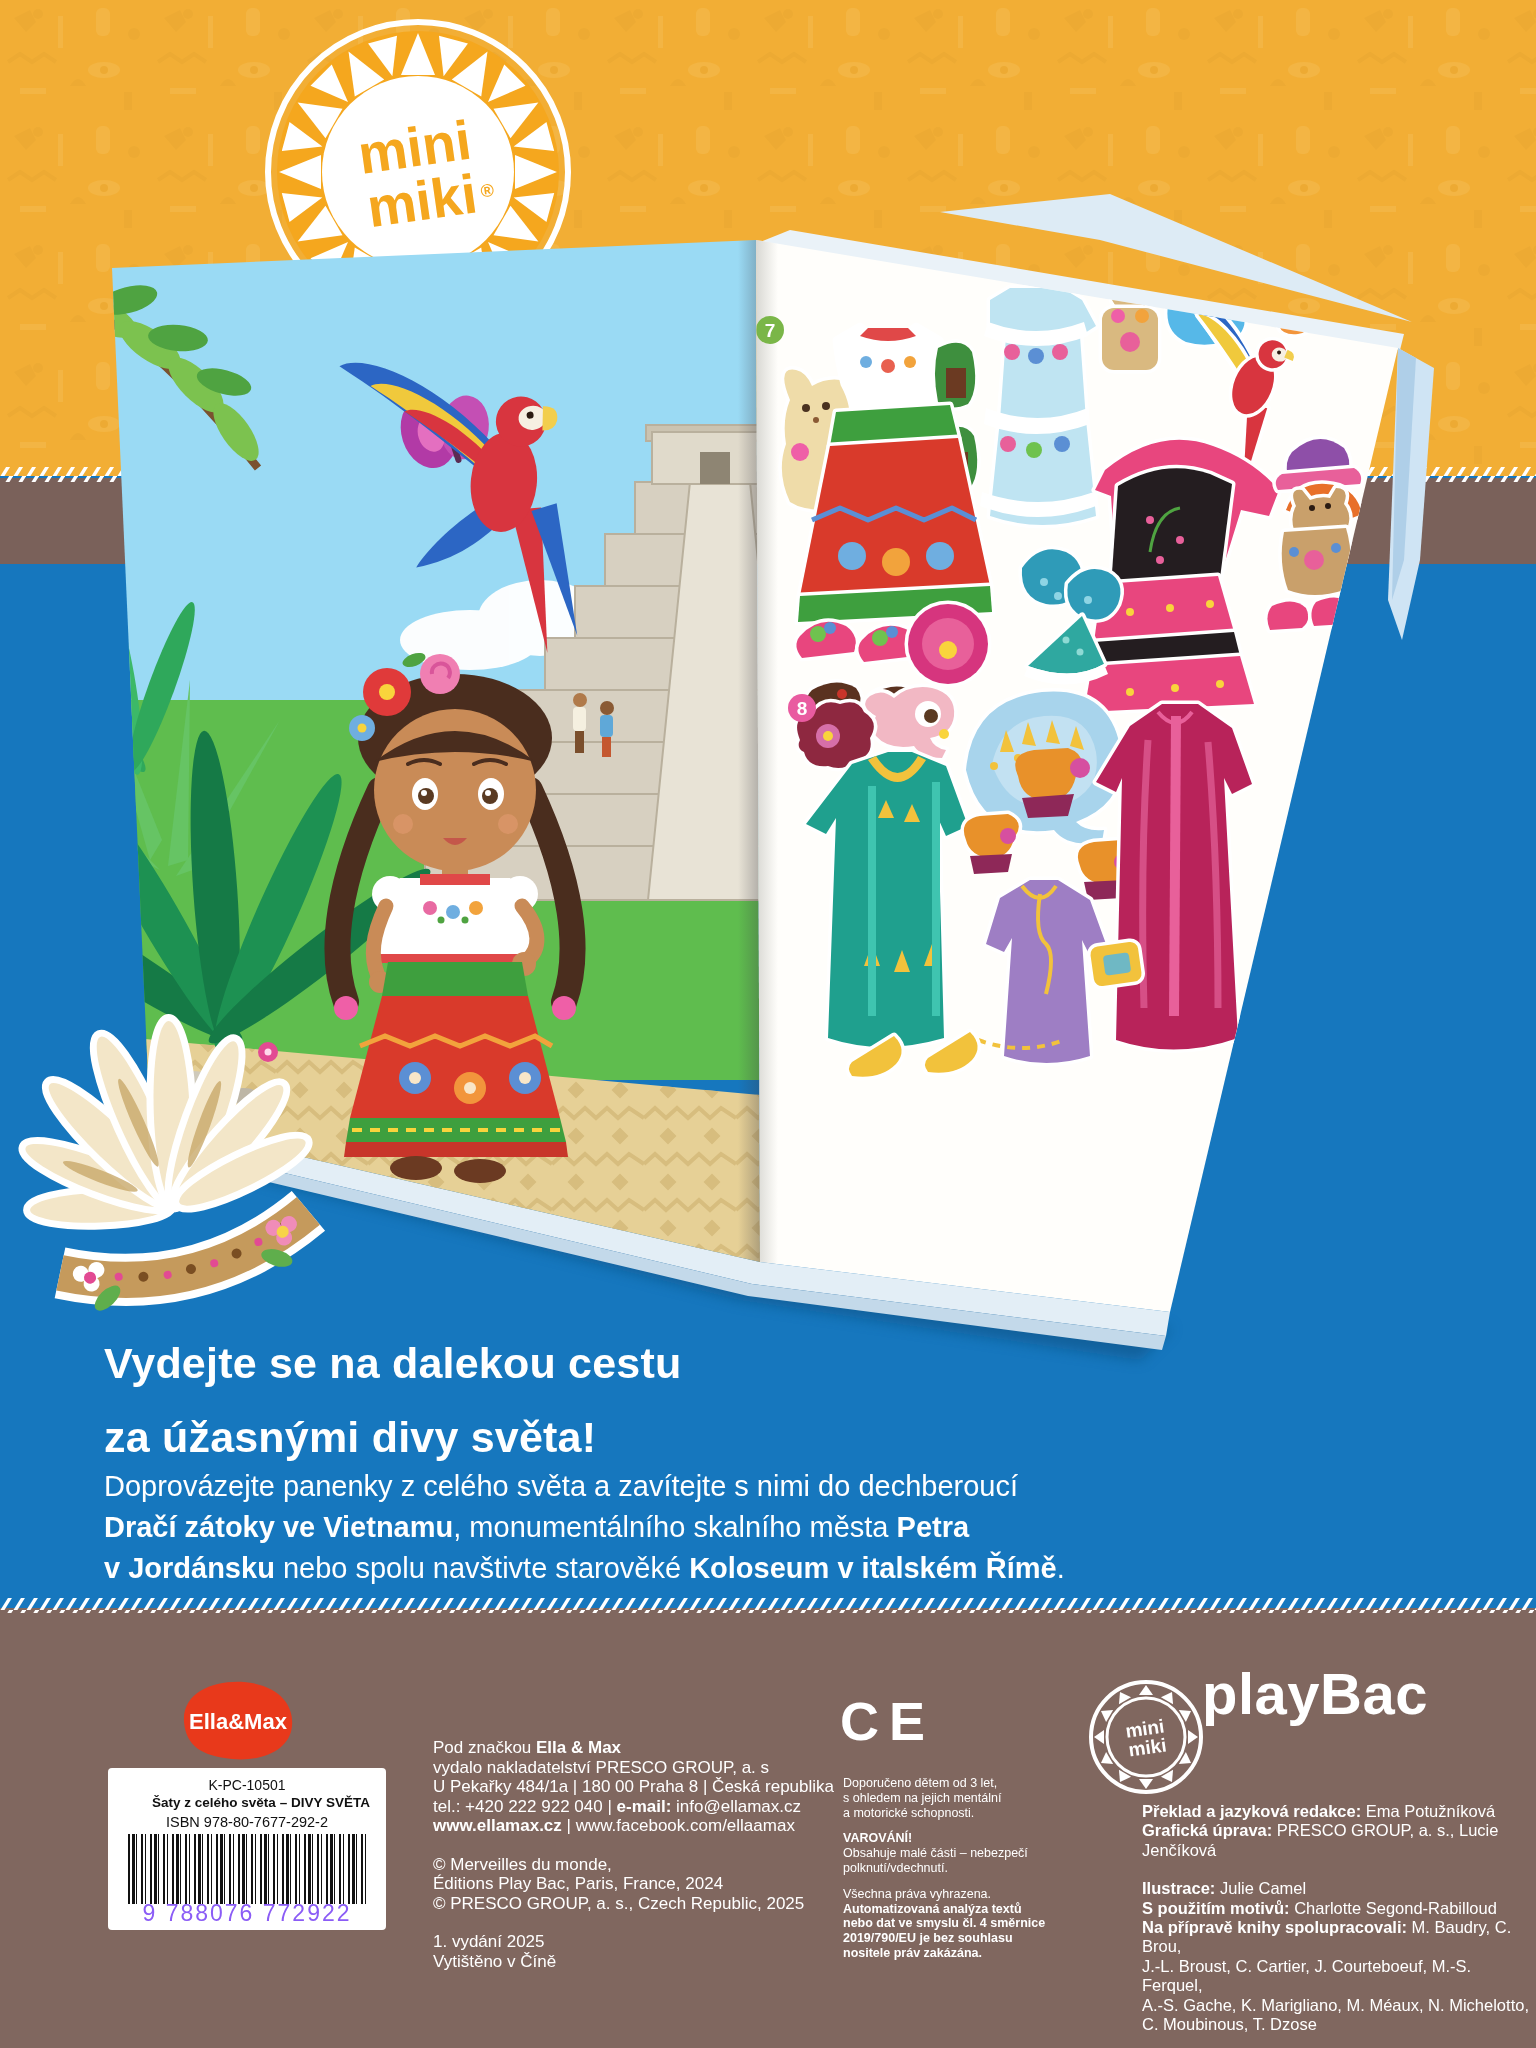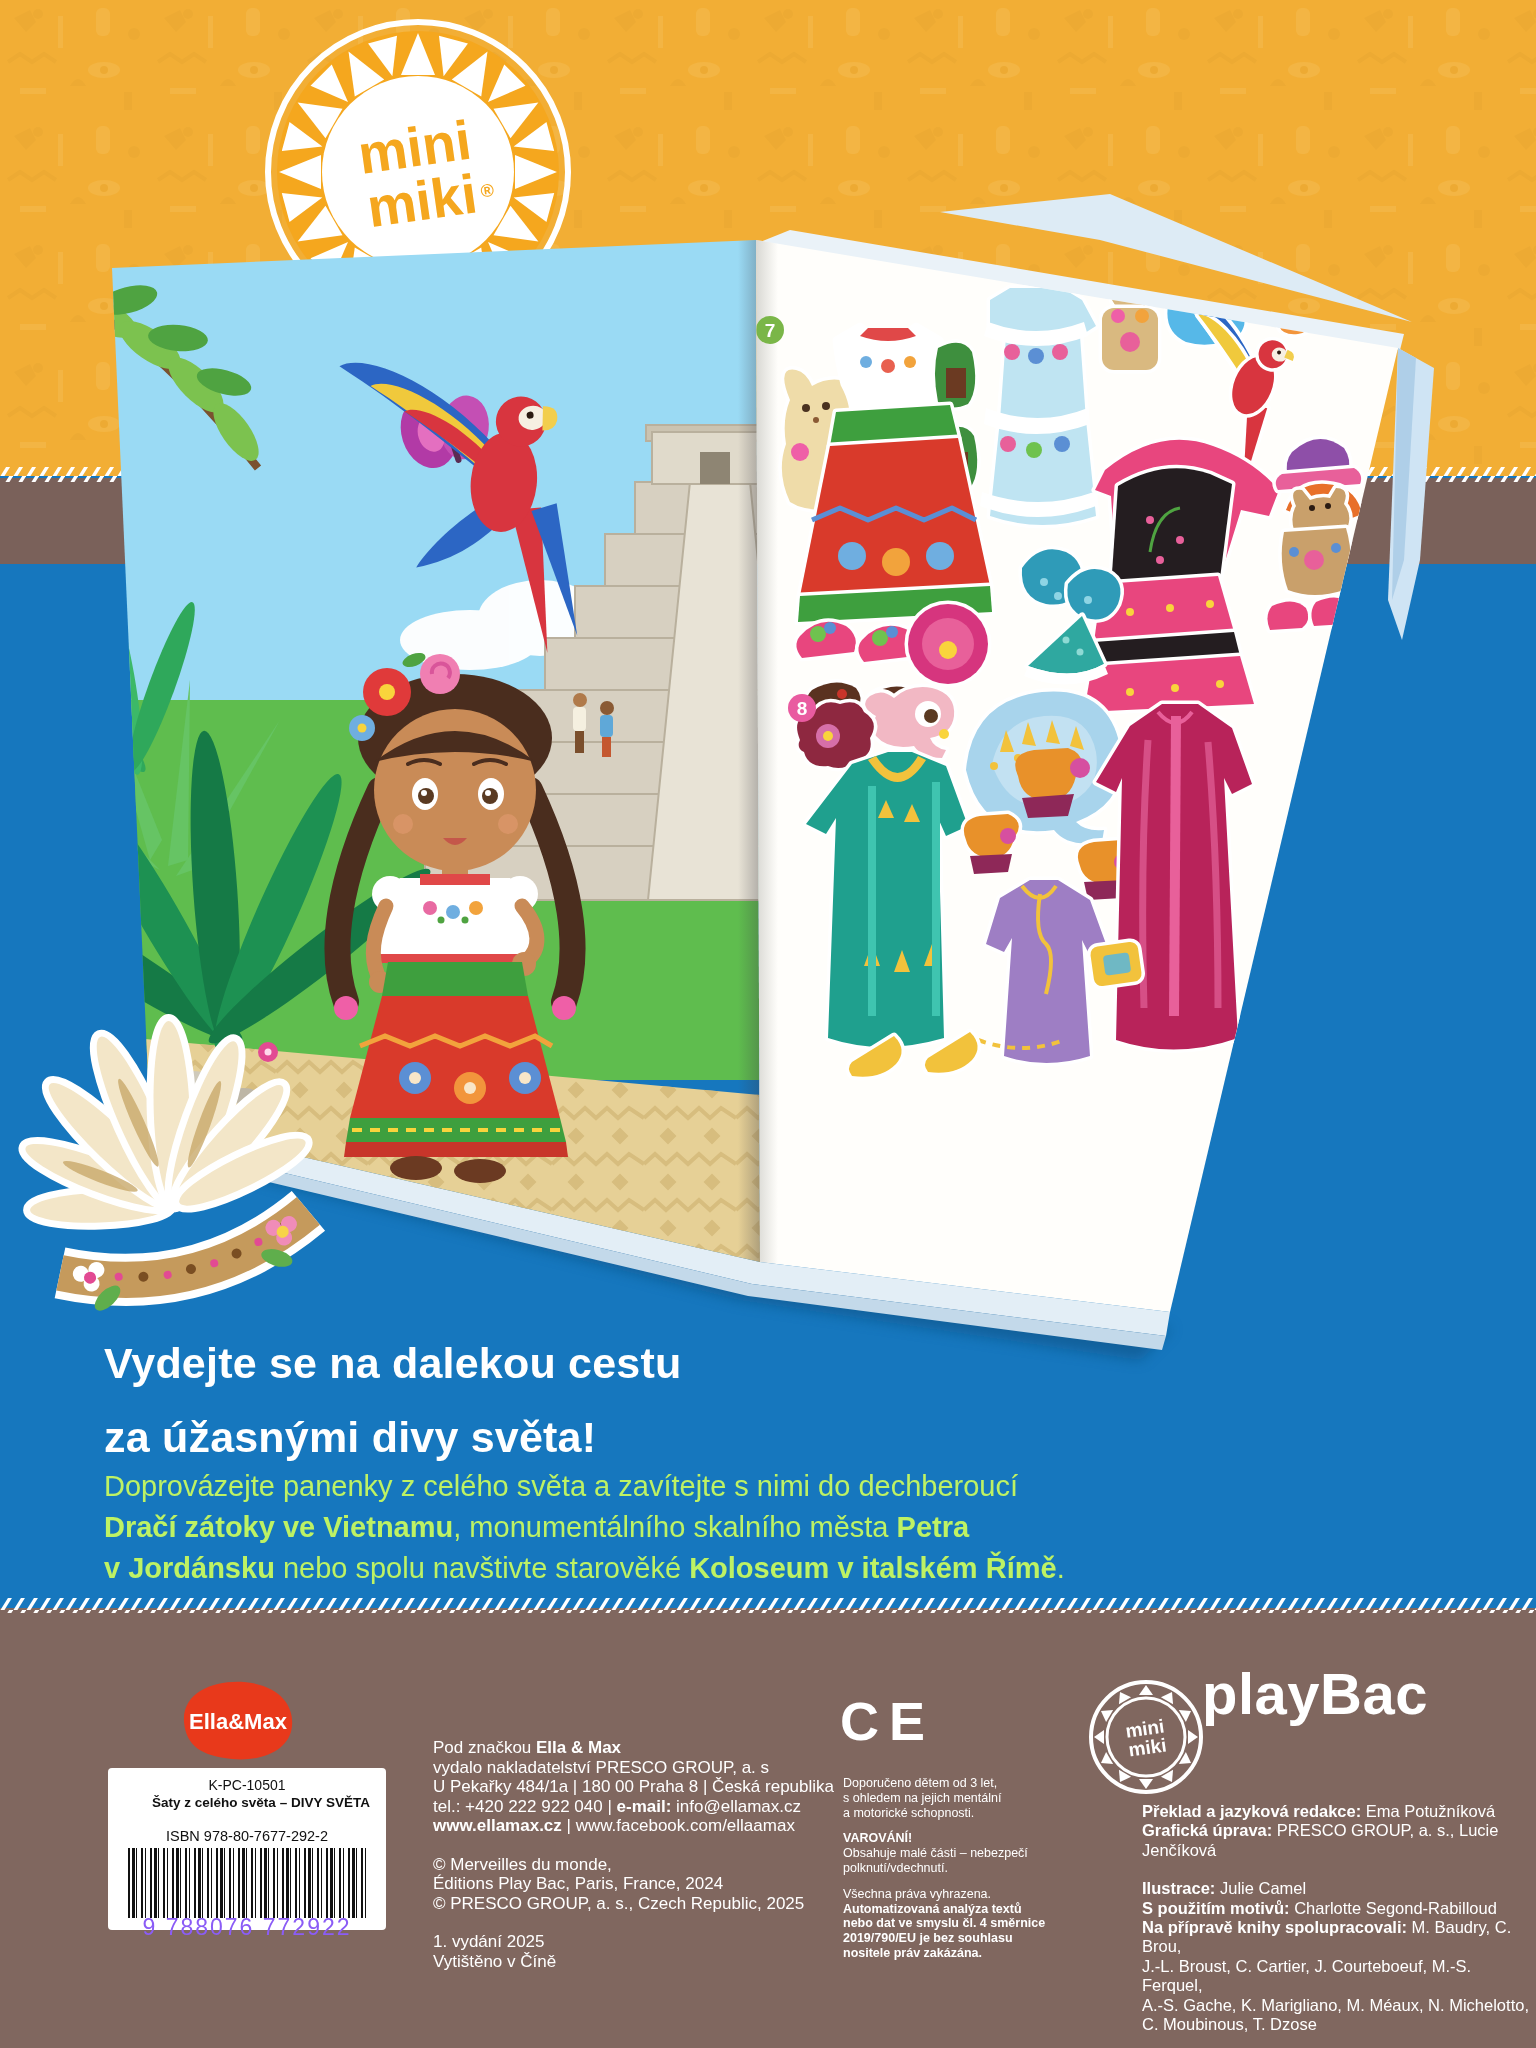--- a/index.html
+++ b/index.html
@@ -2,38 +2,38 @@
 <html><head>
 <meta charset="utf-8">
 <style>
   html,body{margin:0;padding:0;background:#333;}
   #stage{position:relative;width:1536px;height:2048px;overflow:hidden;background:#1677BE;
          font-family:"Liberation Sans","DejaVu Sans",sans-serif;}
   #artwork{position:absolute;left:0;top:0;}
   .abs{position:absolute;}
   
   #heading{left:104px;top:1326px;color:#fff;font-weight:bold;font-size:43px;line-height:74px;letter-spacing:.2px;}
-  #para{left:104px;top:1466px;color:#bef264;font-size:29px;line-height:41px;}
+  #para{left:104px;top:1466px;color:#ffffff;font-size:29px;line-height:41px;}
   #para b{font-weight:bold;}
   
   .ft{color:#fff;}
   #pubBlock{left:433px;top:1738px;font-size:17px;line-height:19.5px;}
   #ceBlock{left:843px;top:1776px;font-size:12.5px;line-height:14.8px;}
   #ceMark{left:840px;top:1690px;font-size:54px;font-weight:bold;letter-spacing:10px;text-align:right;}
   #credBlock{left:1142px;top:1802px;font-size:16.5px;line-height:19.4px;}
   #playbac{left:1202px;top:1660px;font-size:58px;font-weight:bold;letter-spacing:0.5px;}
   .gap{height:19px;}
   .gap-s{height:11px;}
   b.w{font-weight:bold;}
   
   #bcBox{left:108px;top:1768px;width:278px;height:162px;background:#fff;border-radius:4px;
          text-align:center;color:#111;}
   #bcCode{margin-top:9px;font-size:14px;}
   #bcTitle{font-size:13.5px;font-weight:bold;margin-top:2px;padding-left:28px;}
-  #bcIsbn{font-size:14.5px;margin-top:18px;}
+  #bcIsbn{font-size:14.5px;margin-top:4px;}
   #bcBars{margin:4px auto 0 auto;width:238px;height:70px;
      background:repeating-linear-gradient(90deg,#111 0 2px,#fff 2px 4px,#111 4px 7px,#fff 7px 8px,#111 8px 9px,#fff 9px 13px,#111 13px 15px,#fff 15px 17px,#111 17px 18px,#fff 18px 22px);}
   #bcDigits{font-size:23px;letter-spacing:2px;color:#8b5cf6;margin-top:-4px;font-family:"Liberation Sans",sans-serif;}
 </style>
 </head>
 <body>
 
 <div id="stage">
 
 <svg id="artwork" width="1536" height="2048" viewBox="0 0 1536 2048">

